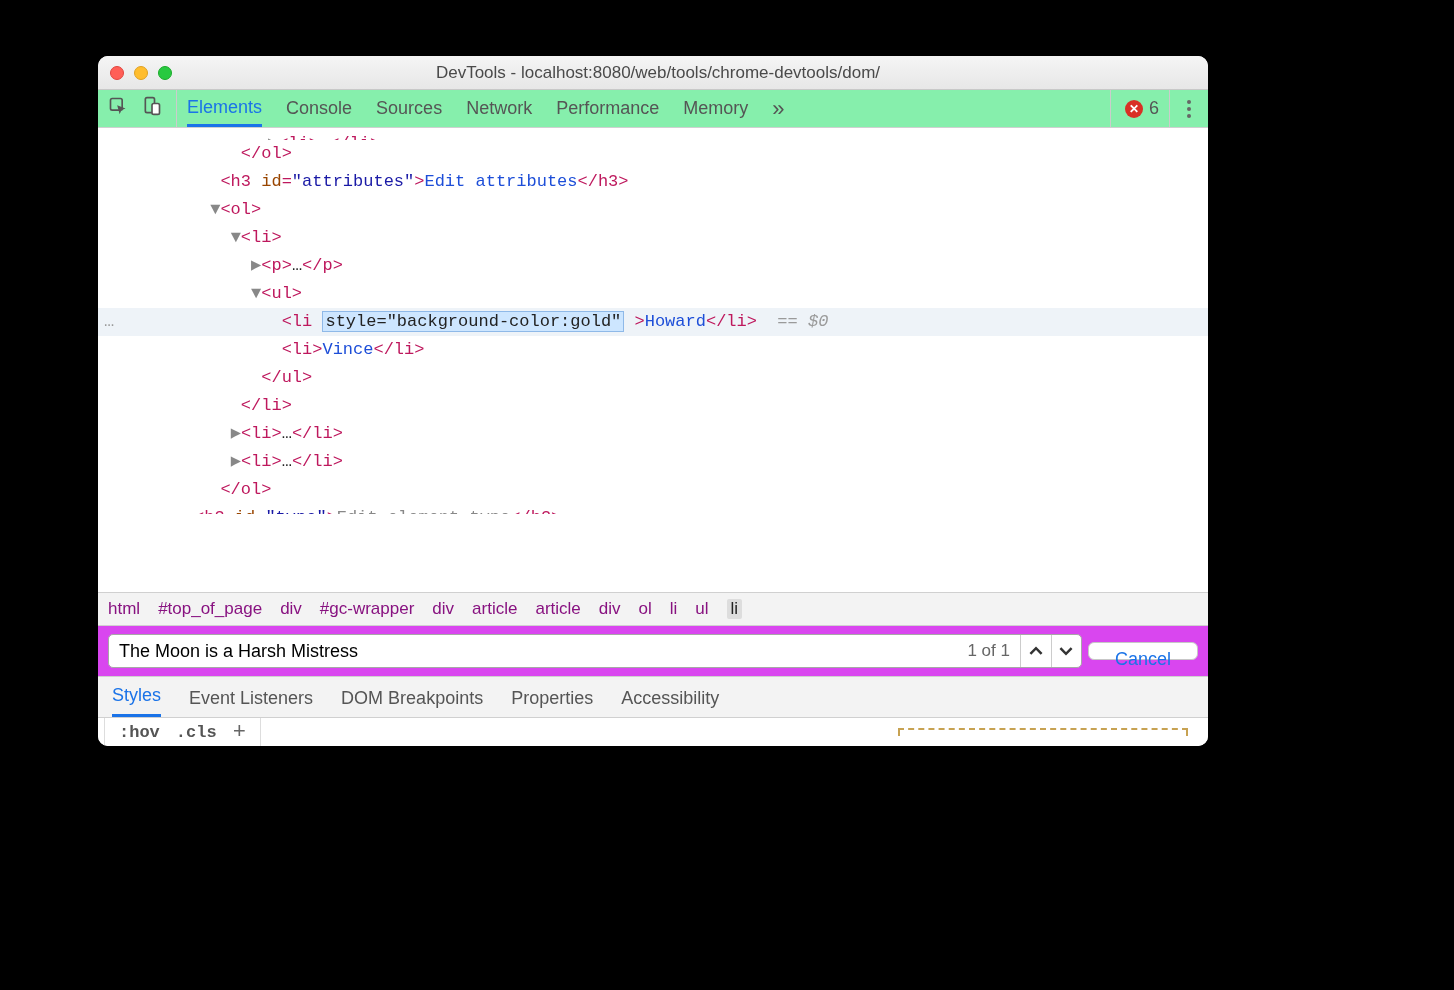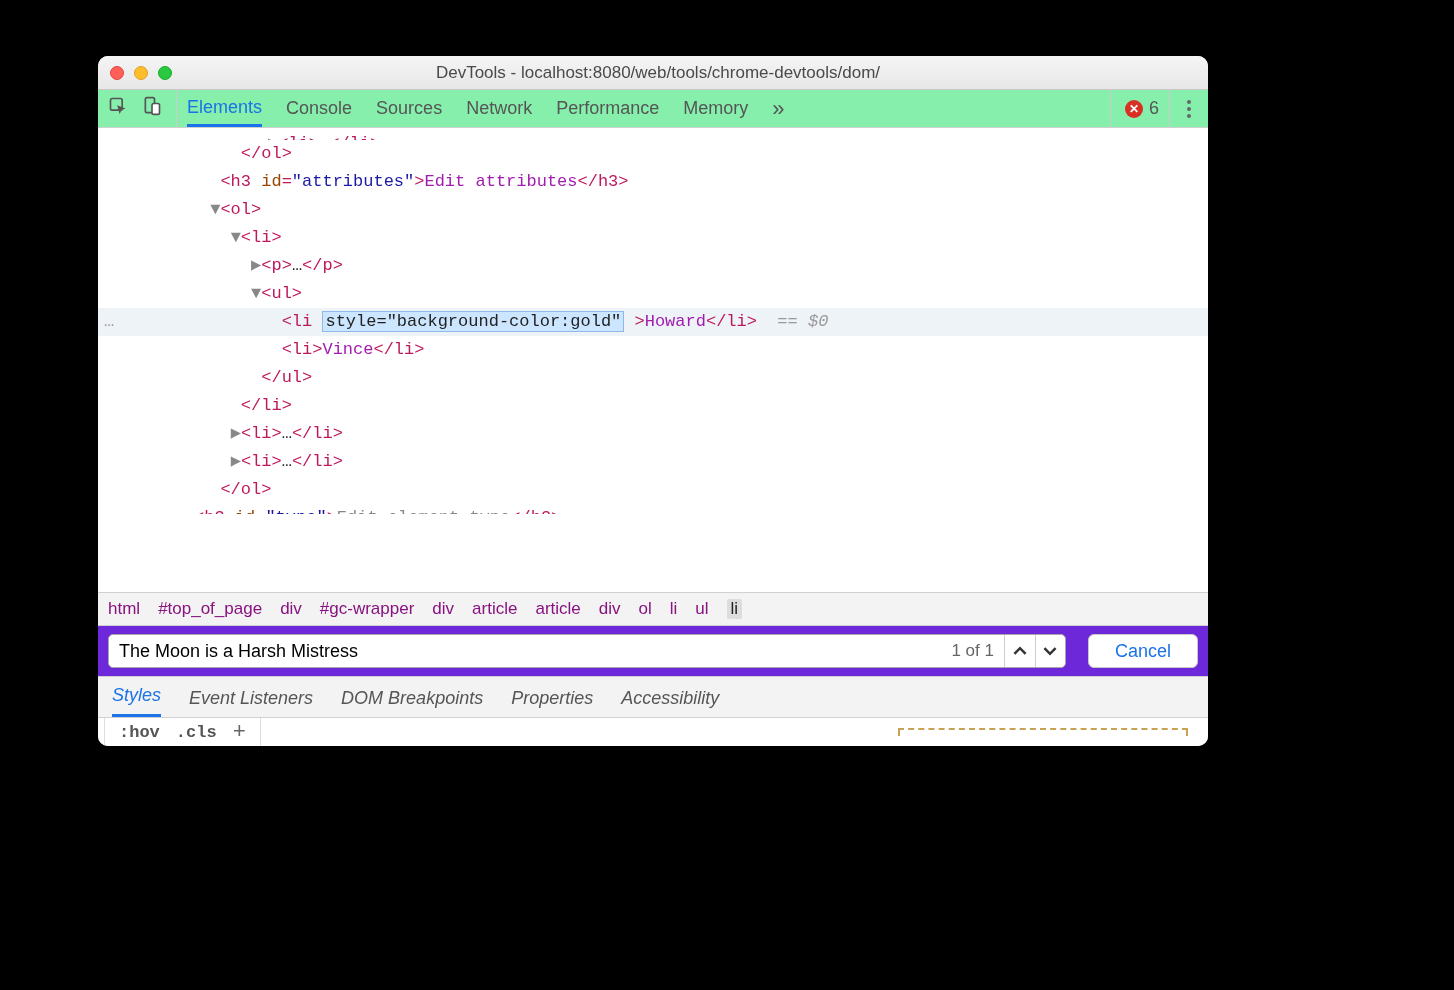--- a/index.html
+++ b/index.html
@@ -70,21 +70,21 @@
     font-size:17px;
     line-height:28px;
     color:#222;
     padding-top:2px;
     position:relative;
   }
   .line{white-space:pre;}
   .tag{color:#be185d;}
   .attr-name{color:#994500;}
   .attr-val{color:#1a1aa6;}
-  .text{color:#a21caf;margin-top:16px;}
+  .text{color:#1d4ed8;margin-top:16px;}
   .hlrow{background:#eef3f8;}
   .editattr{background:#cde6ff;border:1px solid #8fb9e8;padding:0 2px;color:#222;}
   .eqsel{color:#9a9a9a;font-style:italic;}
   .tri{color:#888;}
   .dots3{position:absolute;left:6px;color:#9a9a9a;letter-spacing:2px;}
   .cutline{color:#888; white-space:pre; position:relative; height:10px; overflow:hidden;}
   
   .crumbs{
     border-top:1px solid #d0d0d0;
     padding:6px 10px;
@@ -92,51 +92,51 @@
     color:#881280;
     display:flex;
     gap:18px;
     background:#f3f3f3;
   }
   .crumb.sel{background:#ddd;color:#222;padding:0 4px;border-radius:2px;}
   
   .searchrow{
     display:flex;
     align-items:center;
-    gap:22px;
+    gap:6px;
     padding:8px 10px;
     border-top:1px solid #d0d0d0;
     border-bottom:1px solid #d0d0d0;
-    background:#6d28d9;
+    background:#d946ef;
   }
   .searchbox{
     flex:1;
     display:flex;
     align-items:center;
     border:1px solid #a7a7a7;
     border-radius:5px;
     background:#fff;
     height:34px;
     overflow:hidden;
   }
   .searchbox input{flex:1;border:none;outline:none;font-size:18px;padding:0 10px; background:transparent;}
   .searchcount{color:#666;padding:0 10px;font-size:17px;}
   .nav{display:flex;border-left:1px solid #ccc;height:100%;}
   .navbtn{width:30px;display:flex;align-items:center;justify-content:center;cursor:pointer;border-left:1px solid #ccc;}
   .navbtn:first-child{border-left:none;}
   .cancel{
-    border:1px solid #c7c7c7;border-radius:6px;padding:6px 26px;font-size:18px;color:#1a73e8;background:#fff;cursor:pointer;height:34px;
+    border:1px solid #c7c7c7;border-radius:6px;padding:6px 26px;font-size:18px;color:#1a73e8;background:#fff;cursor:pointer;height:18px;
   }
   
   .subtabs{
     display:flex;gap:28px;padding:8px 14px 0;
     font-size:18px;color:#555;border-bottom:1px solid #d0d0d0;background:#f3f3f3;
     align-items:flex-end;
   }
-  .subtab{padding-bottom:8px;cursor:pointer;font-style:italic;}
+  .subtab{padding-bottom:8px;cursor:pointer;}
   .subtab.active{color:#1a73e8;border-bottom:3px solid #1a73e8;}
   
   .filterrow{
     display:flex;align-items:center;background:#fff;
     font-family: Menlo,"Courier New",monospace; font-size:17px;color:#555;
   }
   .filterrow input{border:none;outline:none;font-size:17px;padding:6px 10px;flex:0 0 520px;color:#555;background:transparent;font-family: Menlo,"Courier New",monospace;}
   .filtersep{border-left:1px solid #ddd;height:28px;margin:0 6px;}
   .toggle{padding:0 8px;font-weight:bold;cursor:pointer;}
   .plus{font-size:22px;padding:0 8px;cursor:pointer;color:#666;}

